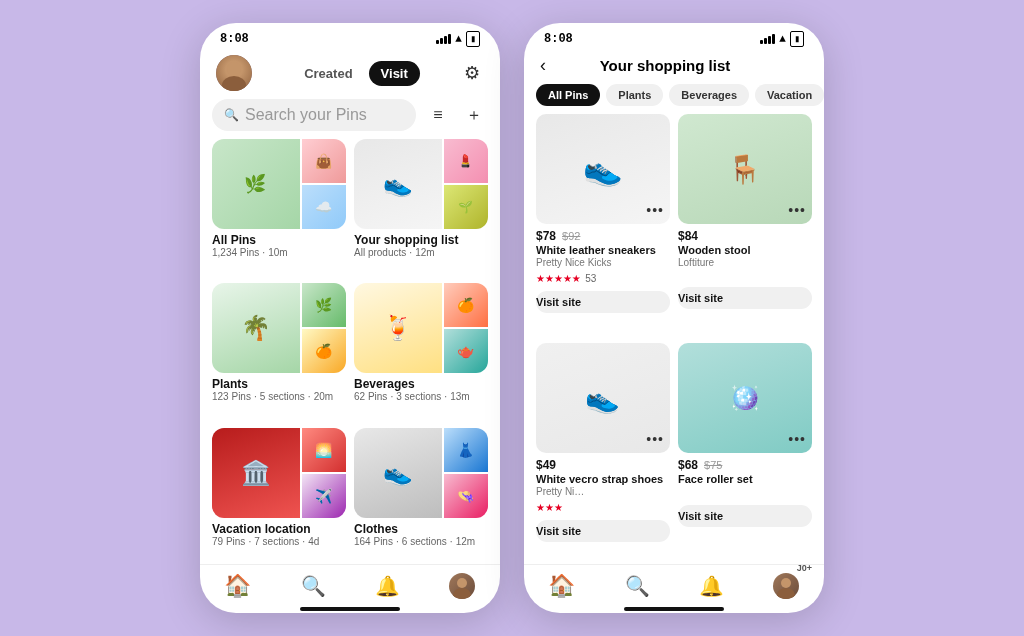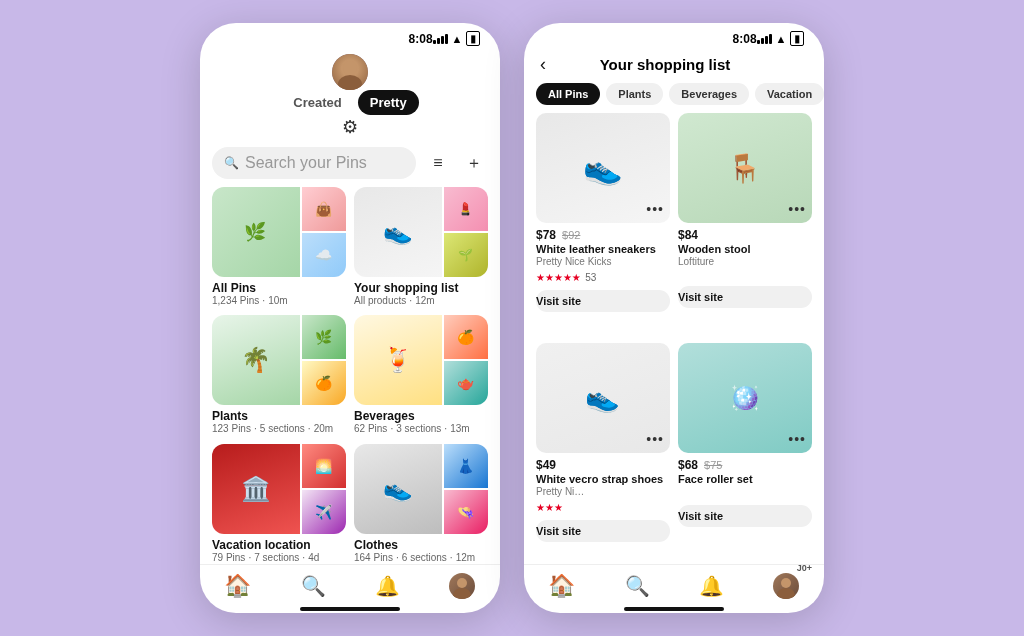--- a/index.html
+++ b/index.html
@@ -25,25 +25,26 @@
       border-radius: 36px;
       box-shadow: 0 8px 40px rgba(0,0,0,0.18);
       overflow: hidden;
       display: flex;
       flex-direction: column;
       position: relative;
     }
     
     .status-bar {
       display: flex;
-      justify-content: flex-end;
+      justify-content: space-between;
       align-items: center;
       padding: 8px 20px 4px;
       font-size: 12px;
       font-weight: 600;
+      font-family: Liberation Mono, monospace;
     }
     .status-icons {
       display: flex;
       align-items: center;
       gap: 4px;
     }
     .signal-bars {
       display: flex;
       align-items: flex-end;
       gap: 1px;
@@ -53,21 +54,20 @@
       background: #000;
       width: 3px;
       border-radius: 1px;
     }
     
     .phone-header {
       display: flex;
       align-items: center;
       justify-content: space-between;
       padding: 4px 16px 8px;
-      flex-direction: column;
     }
     .avatar {
       width: 36px;
       height: 36px;
       border-radius: 50%;
       background: #8B6B6B;
       overflow: hidden;
       display: flex;
       align-items: center;
       justify-content: center;
@@ -494,21 +494,21 @@
       <div class="avatar">
         <div class="avatar-img" style="background: radial-gradient(circle at 50% 40%, #c4956a 30%, #8B5E3C 100%);">
           <svg viewBox="0 0 36 36" width="36" height="36">
             <circle cx="18" cy="14" r="7" fill="#c4956a"></circle>
             <ellipse cx="18" cy="30" rx="12" ry="9" fill="#8B5E3C"></ellipse>
           </svg>
         </div>
       </div>
       <div class="tab-group">
         <div class="tab tab-inactive">Created</div>
-        <div class="tab tab-active">Pretty</div>
+        <div class="tab tab-active">Visit</div>
       </div>
       <div class="gear-icon">⚙</div>
     </div>
 
     <div class="search-bar">
       <div class="search-input-wrap">
         <span class="search-icon-small">🔍</span>
         <span style="font-size:16px; color:#999;">Search your Pins</span>
       </div>
       <div class="filter-icon">≡</div>

